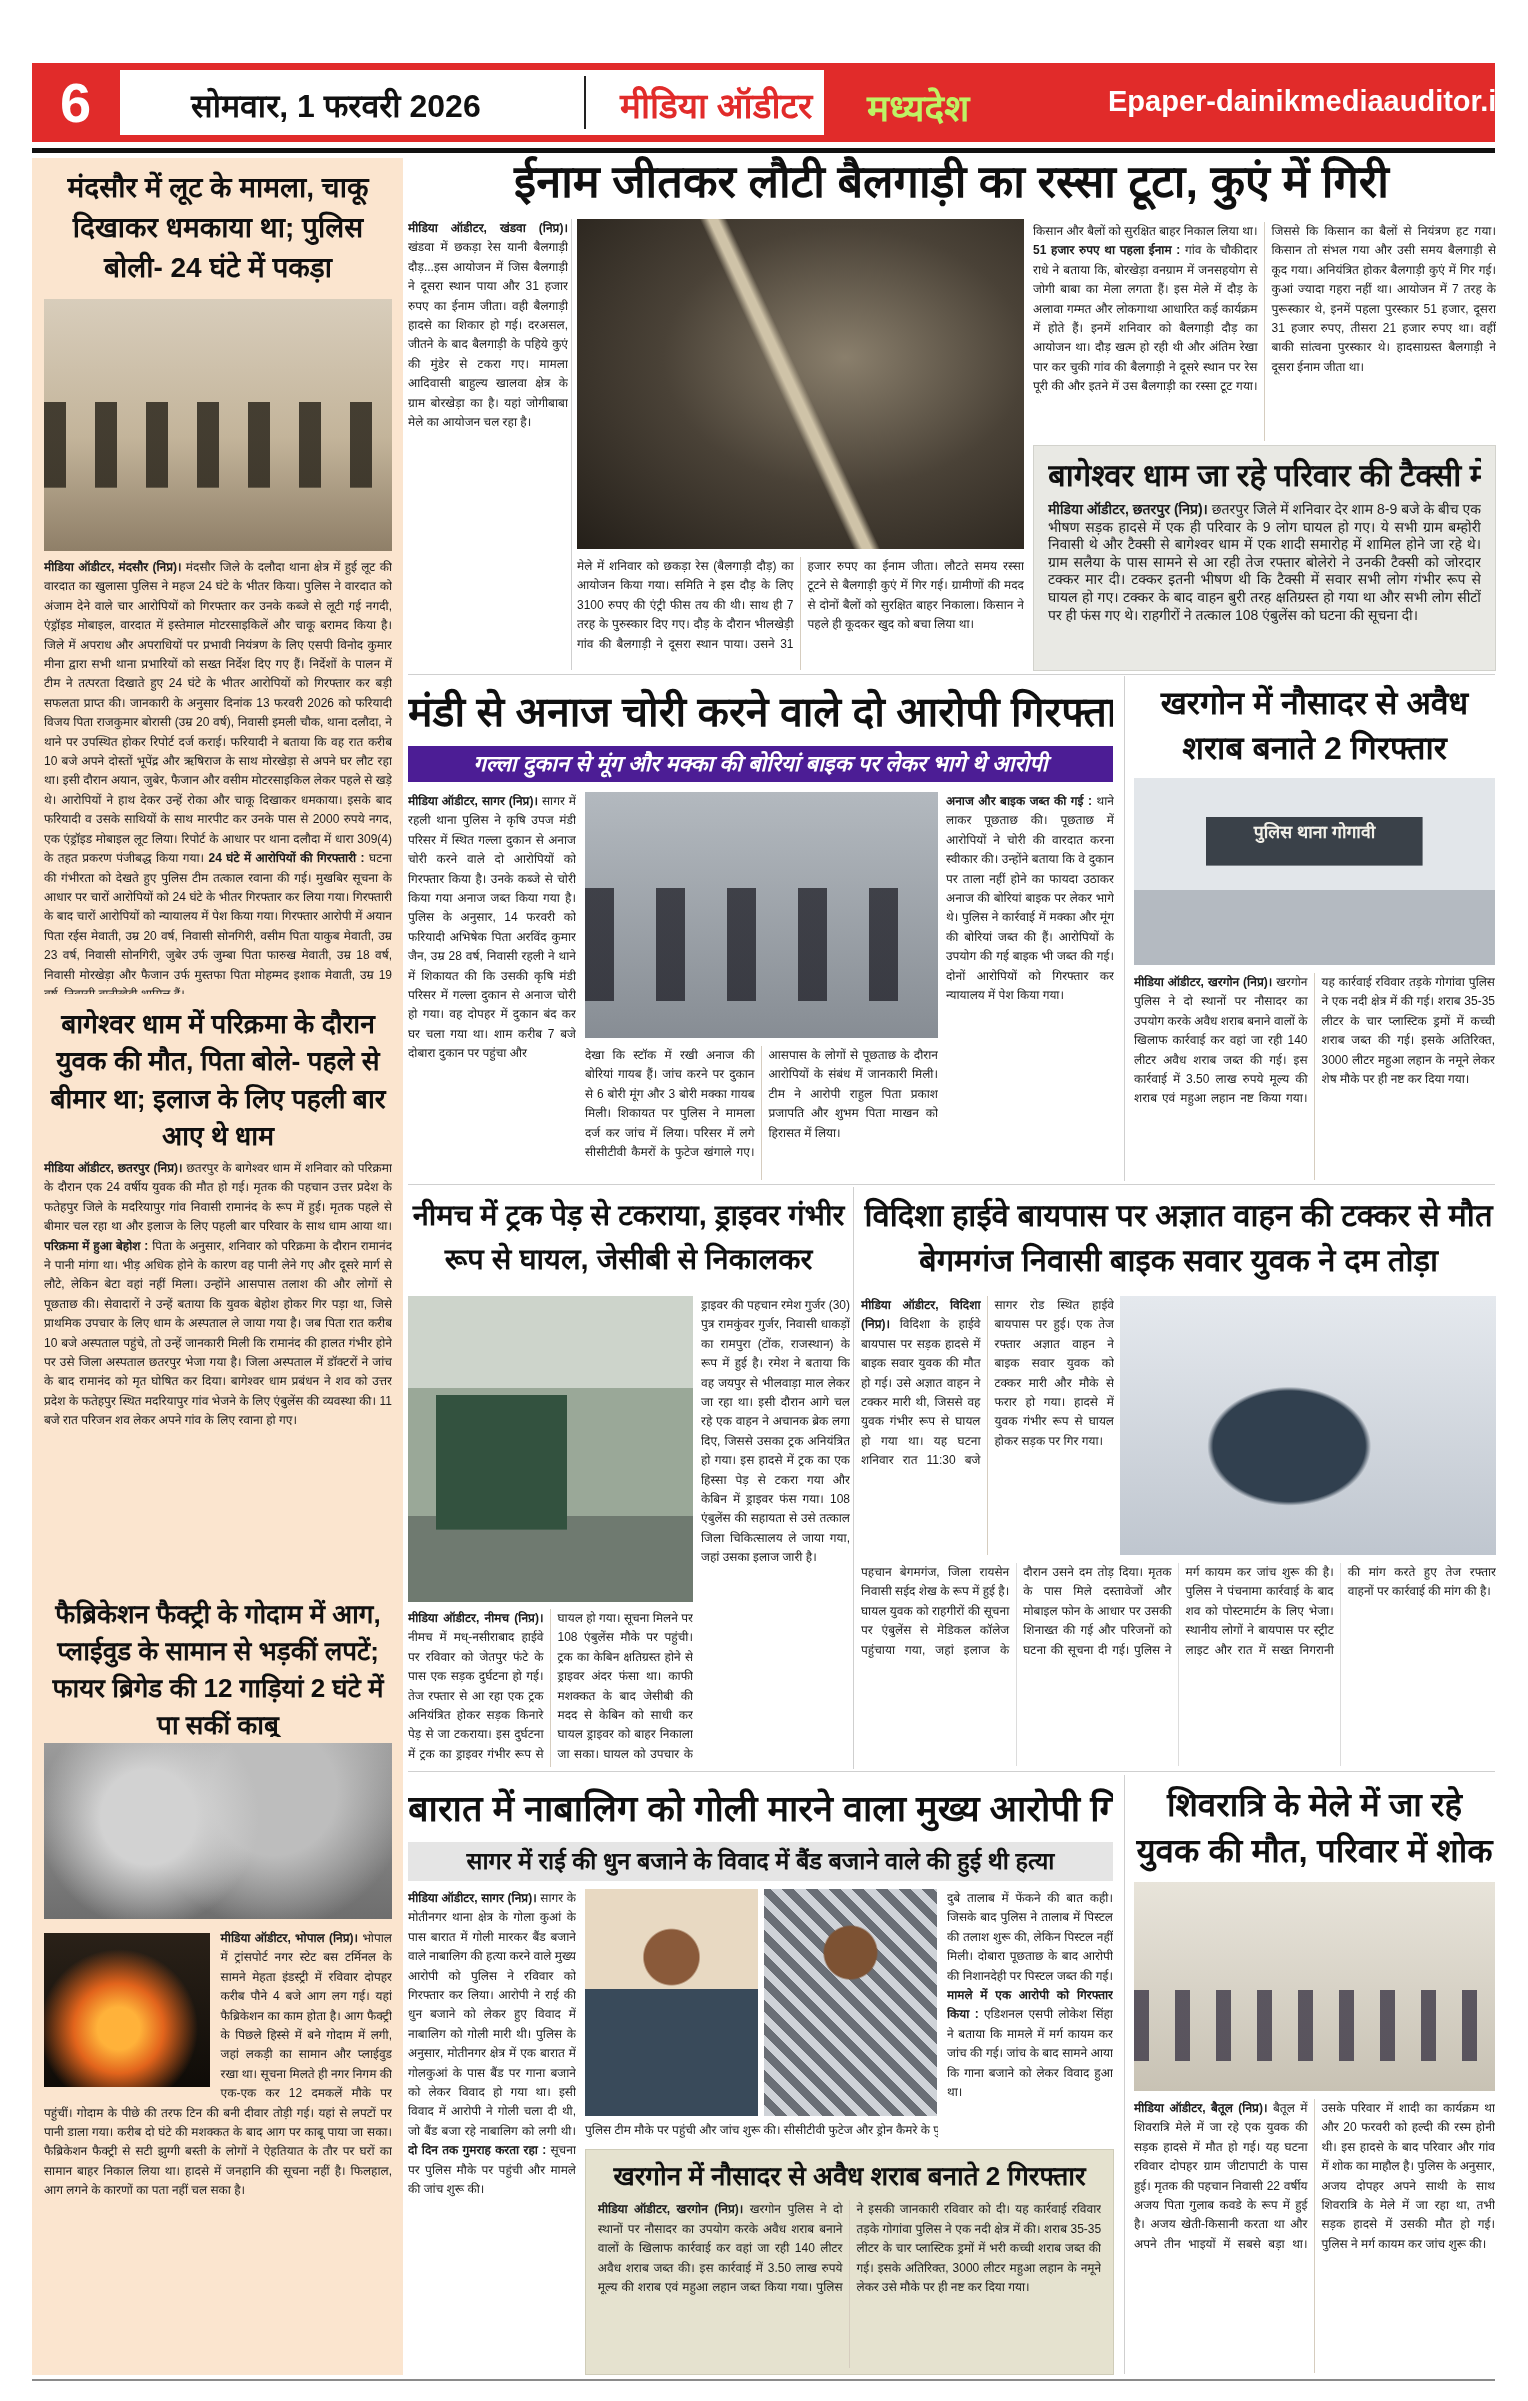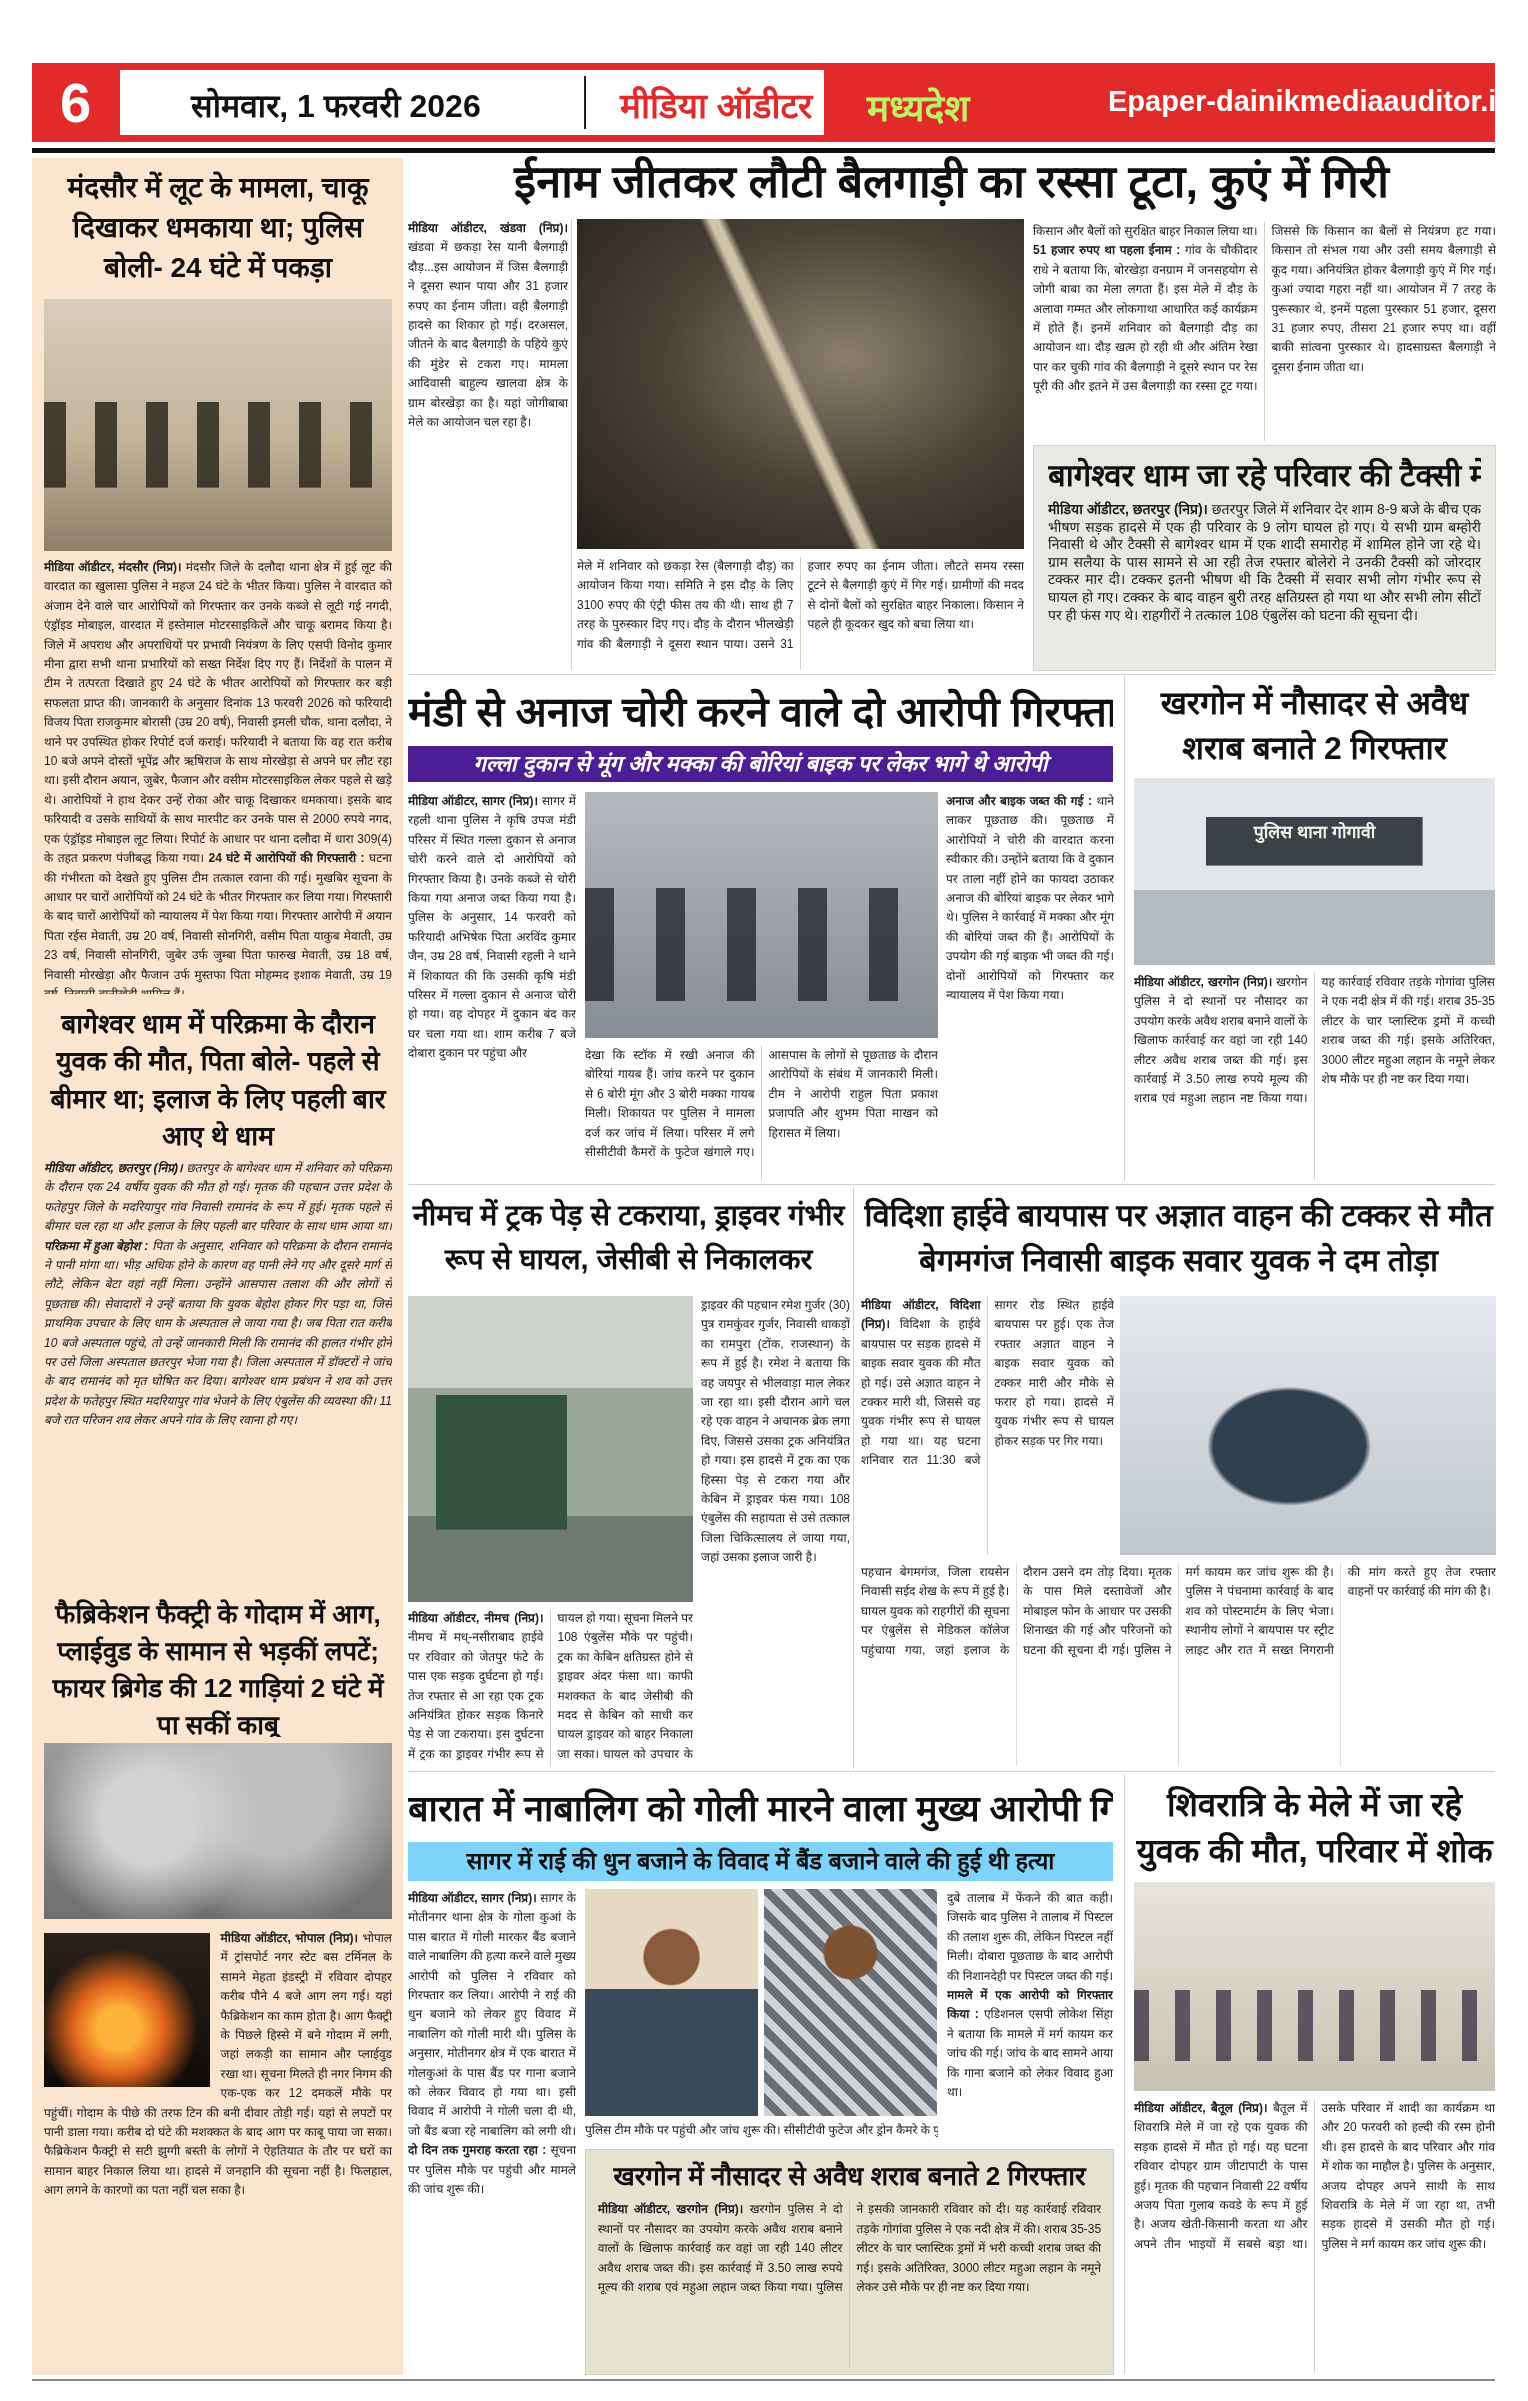--- a/index.html
+++ b/index.html
@@ -8,21 +8,21 @@
   .center{text-align:center;}
   .hl{font-weight:800;color:#101010;line-height:1.28;overflow:hidden;}
   .nowrap{white-space:nowrap;}
   .body-txt{font-size:12px;line-height:19.4px;text-align:justify;overflow:hidden;}
   .body-txt b{font-weight:700;}
   .byline{font-weight:700;}
   .cols2{column-count:2;column-gap:14px;column-rule:0.6px solid #d6cdbf;}
   .cols4{column-count:4;column-gap:14px;column-rule:0.6px solid #dcdcdc;}
   .kicker{font-weight:800;font-size:26px;line-height:34px;color:#111;border-bottom:1.8px dotted #8a8a8a;padding-bottom:8.2px;margin-bottom:9.4px;}
   .strap-red{background:#4c1d95;color:#ffffff;font-style:italic;font-weight:700;font-size:22px;text-align:center;overflow:hidden;}
-  .strap-yellow{background:#7dd3fc;color:#111;font-weight:800;font-size:23.5px;text-align:center;overflow:hidden;}
+  .strap-yellow{background:#e5e5e5;color:#111;font-weight:800;font-size:23.5px;text-align:center;overflow:hidden;}
   .ph{overflow:hidden;}
   .ph-police{background:repeating-linear-gradient(90deg,rgba(45,40,30,.85) 0 22px,rgba(45,40,30,0) 22px 51px) 0 62%/100% 34% no-repeat,linear-gradient(180deg,#d8cdbb 0%,#c3b49a 55%,#8f7f68 100%);}
   .ph-well{background:linear-gradient(65deg,rgba(0,0,0,0) 46%,#cfc3a8 47.5%,#cfc3a8 49%,rgba(0,0,0,0) 50.5%),radial-gradient(ellipse at 60% 42%,#8a7f6c 0%,#4a4237 48%,#241f19 100%);}
   .ph-grain{background:repeating-linear-gradient(90deg,rgba(30,30,38,.75) 0 29px,rgba(0,0,0,0) 29px 71px) 0 72%/100% 46% no-repeat,linear-gradient(180deg,#b3b9bf,#878d94);}
   .ph-station{background:linear-gradient(#3a4149,#3a4149) 50% 28%/60% 26% no-repeat,linear-gradient(180deg,#e2e6ea 0 60%,#b4bac1 60% 100%);}
   .ph-truck{background:linear-gradient(#33523f,#33523f) 18% 58%/46% 44% no-repeat,linear-gradient(180deg,#cdd4cb 0 30%,#9aa898 30% 72%,#6f7a70 72%);}
   .ph-stretcher{background:radial-gradient(ellipse at 45% 58%,#31404f 0 26%,rgba(0,0,0,0) 28%),linear-gradient(180deg,#e5e9ee,#bfc6cf);}
   .ph-man1{background:radial-gradient(circle at 50% 30%,#8a5a3a 0 15%,rgba(0,0,0,0) 16%),linear-gradient(180deg,#e8d9c2 0 44%,#394a5a 44%);}
   .ph-man2{background:radial-gradient(circle at 50% 28%,#7d5233 0 14%,rgba(0,0,0,0) 15%),repeating-linear-gradient(45deg,#cfd3d8 0 8.2px,#6a6f76 8.2px 16.5px);}
   .ph-smoke{background:radial-gradient(circle at 30% 42%,#d2d2d2 0 18%,rgba(0,0,0,0) 42%),radial-gradient(circle at 66% 28%,#bdbdbd 0 24%,rgba(0,0,0,0) 52%),linear-gradient(180deg,#9b9b9b,#6e6e6e);}
@@ -53,21 +53,21 @@
 <div class="abs hl center" style="left:44px;top:168px;width:348px;height:125px;font-size:28px;line-height:1.42;">मंदसौर में लूट के मामला, चाकू दिखाकर धमकाया था; पुलिस बोली- 24 घंटे में पकड़ा</div>
 <div class="abs ph ph-police" style="left:44px;top:299px;width:348px;height:252px;"></div>
 <div class="abs body-txt" style="left:44px;top:558px;width:348px;height:436px;">
   <b class="byline">मीडिया ऑडीटर, मंदसौर (निप्र)।</b>
   <span>मंदसौर जिले के दलौदा थाना क्षेत्र में हुई लूट की वारदात का खुलासा पुलिस ने महज 24 घंटे के भीतर किया। पुलिस ने वारदात को अंजाम देने वाले चार आरोपियों को गिरफ्तार कर उनके कब्जे से लूटी गई नगदी, एंड्रॉइड मोबाइल, वारदात में इस्तेमाल मोटरसाइकिलें और चाकू बरामद किया है। जिले में अपराध और अपराधियों पर प्रभावी नियंत्रण के लिए एसपी विनोद कुमार मीना द्वारा सभी थाना प्रभारियों को सख्त निर्देश दिए गए हैं। निर्देशों के पालन में टीम ने तत्परता दिखाते हुए 24 घंटे के भीतर आरोपियों को गिरफ्तार कर बड़ी सफलता प्राप्त की। जानकारी के अनुसार दिनांक 13 फरवरी 2026 को फरियादी विजय पिता राजकुमार बोरासी (उम्र 20 वर्ष), निवासी इमली चौक, थाना दलौदा, ने थाने पर उपस्थित होकर रिपोर्ट दर्ज कराई। फरियादी ने बताया कि वह रात करीब 10 बजे अपने दोस्तों भूपेंद्र और ऋषिराज के साथ मोरखेड़ा से अपने घर लौट रहा था। इसी दौरान अयान, जुबेर, फैजान और वसीम मोटरसाइकिल लेकर पहले से खड़े थे। आरोपियों ने हाथ देकर उन्हें रोका और चाकू दिखाकर धमकाया। इसके बाद फरियादी व उसके साथियों के साथ मारपीट कर उनके पास से 2000 रुपये नगद, एक एंड्रॉइड मोबाइल लूट लिया। रिपोर्ट के आधार पर थाना दलौदा में धारा 309(4) के तहत प्रकरण पंजीबद्ध किया गया।</span>
   <b>24 घंटे में आरोपियों की गिरफ्तारी :</b>
   <span>घटना की गंभीरता को देखते हुए पुलिस टीम तत्काल रवाना की गई। मुखबिर सूचना के आधार पर चारों आरोपियों को 24 घंटे के भीतर गिरफ्तार कर लिया गया। गिरफ्तारी के बाद चारों आरोपियों को न्यायालय में पेश किया गया। गिरफ्तार आरोपी में अयान पिता रईस मेवाती, उम्र 20 वर्ष, निवासी सोनगिरी, वसीम पिता याकुब मेवाती, उम्र 23 वर्ष, निवासी सोनगिरी, जुबेर उर्फ जुम्बा पिता फारुख मेवाती, उम्र 18 वर्ष, निवासी मोरखेड़ा और फैजान उर्फ मुस्तफा पिता मोहम्मद इशाक मेवाती, उम्र 19 वर्ष, निवासी बानीखेड़ी शामिल हैं।</span>
 </div>
 
 <div class="abs hl center" style="left:44px;top:1006px;width:348px;height:145px;font-size:26.4px;line-height:1.42;">बागेश्वर धाम में परिक्रमा के दौरान युवक की मौत, पिता बोले- पहले से बीमार था; इलाज के लिए पहली बार आए थे धाम</div>
-<div class="abs body-txt" style="left:44px;top:1159px;width:348px;height:429px;font-style:italic;">
+<div class="abs body-txt" style="left:44px;top:1159px;width:348px;height:429px;">
   <b class="byline">मीडिया ऑडीटर, छतरपुर (निप्र)।</b>
   <span>छतरपुर के बागेश्वर धाम में शनिवार को परिक्रमा के दौरान एक 24 वर्षीय युवक की मौत हो गई। मृतक की पहचान उत्तर प्रदेश के फतेहपुर जिले के मदरियापुर गांव निवासी रामानंद के रूप में हुई। मृतक पहले से बीमार चल रहा था और इलाज के लिए पहली बार परिवार के साथ धाम आया था।</span>
   <b>परिक्रमा में हुआ बेहोश :</b>
   <span>पिता के अनुसार, शनिवार को परिक्रमा के दौरान रामानंद ने पानी मांगा था। भीड़ अधिक होने के कारण वह पानी लेने गए और दूसरे मार्ग से लौटे, लेकिन बेटा वहां नहीं मिला। उन्होंने आसपास तलाश की और लोगों से पूछताछ की। सेवादारों ने उन्हें बताया कि युवक बेहोश होकर गिर पड़ा था, जिसे प्राथमिक उपचार के लिए धाम के अस्पताल ले जाया गया है। जब पिता रात करीब 10 बजे अस्पताल पहुंचे, तो उन्हें जानकारी मिली कि रामानंद की हालत गंभीर होने पर उसे जिला अस्पताल छतरपुर भेजा गया है। जिला अस्पताल में डॉक्टरों ने जांच के बाद रामानंद को मृत घोषित कर दिया। बागेश्वर धाम प्रबंधन ने शव को उत्तर प्रदेश के फतेहपुर स्थित मदरियापुर गांव भेजने के लिए एंबुलेंस की व्यवस्था की। 11 बजे रात परिजन शव लेकर अपने गांव के लिए रवाना हो गए।</span>
 </div>
 
 <div class="abs hl center" style="left:44px;top:1596px;width:348px;height:141px;font-size:26px;line-height:1.42;">फैब्रिकेशन फैक्ट्री के गोदाम में आग, प्लाईवुड के सामान से भड़कीं लपटें; फायर ब्रिगेड की 12 गाड़ियां 2 घंटे में पा सकीं काबू</div>
 <div class="abs ph ph-smoke" style="left:44px;top:1743px;width:348px;height:176px;"></div>
 <div class="abs body-txt" style="left:44px;top:1929px;width:348px;height:434px;">
   <span class="ph ph-fire" style="float:left;width:166px;height:154px;margin:3.5px 10.6px 4.7px 0;"></span>

